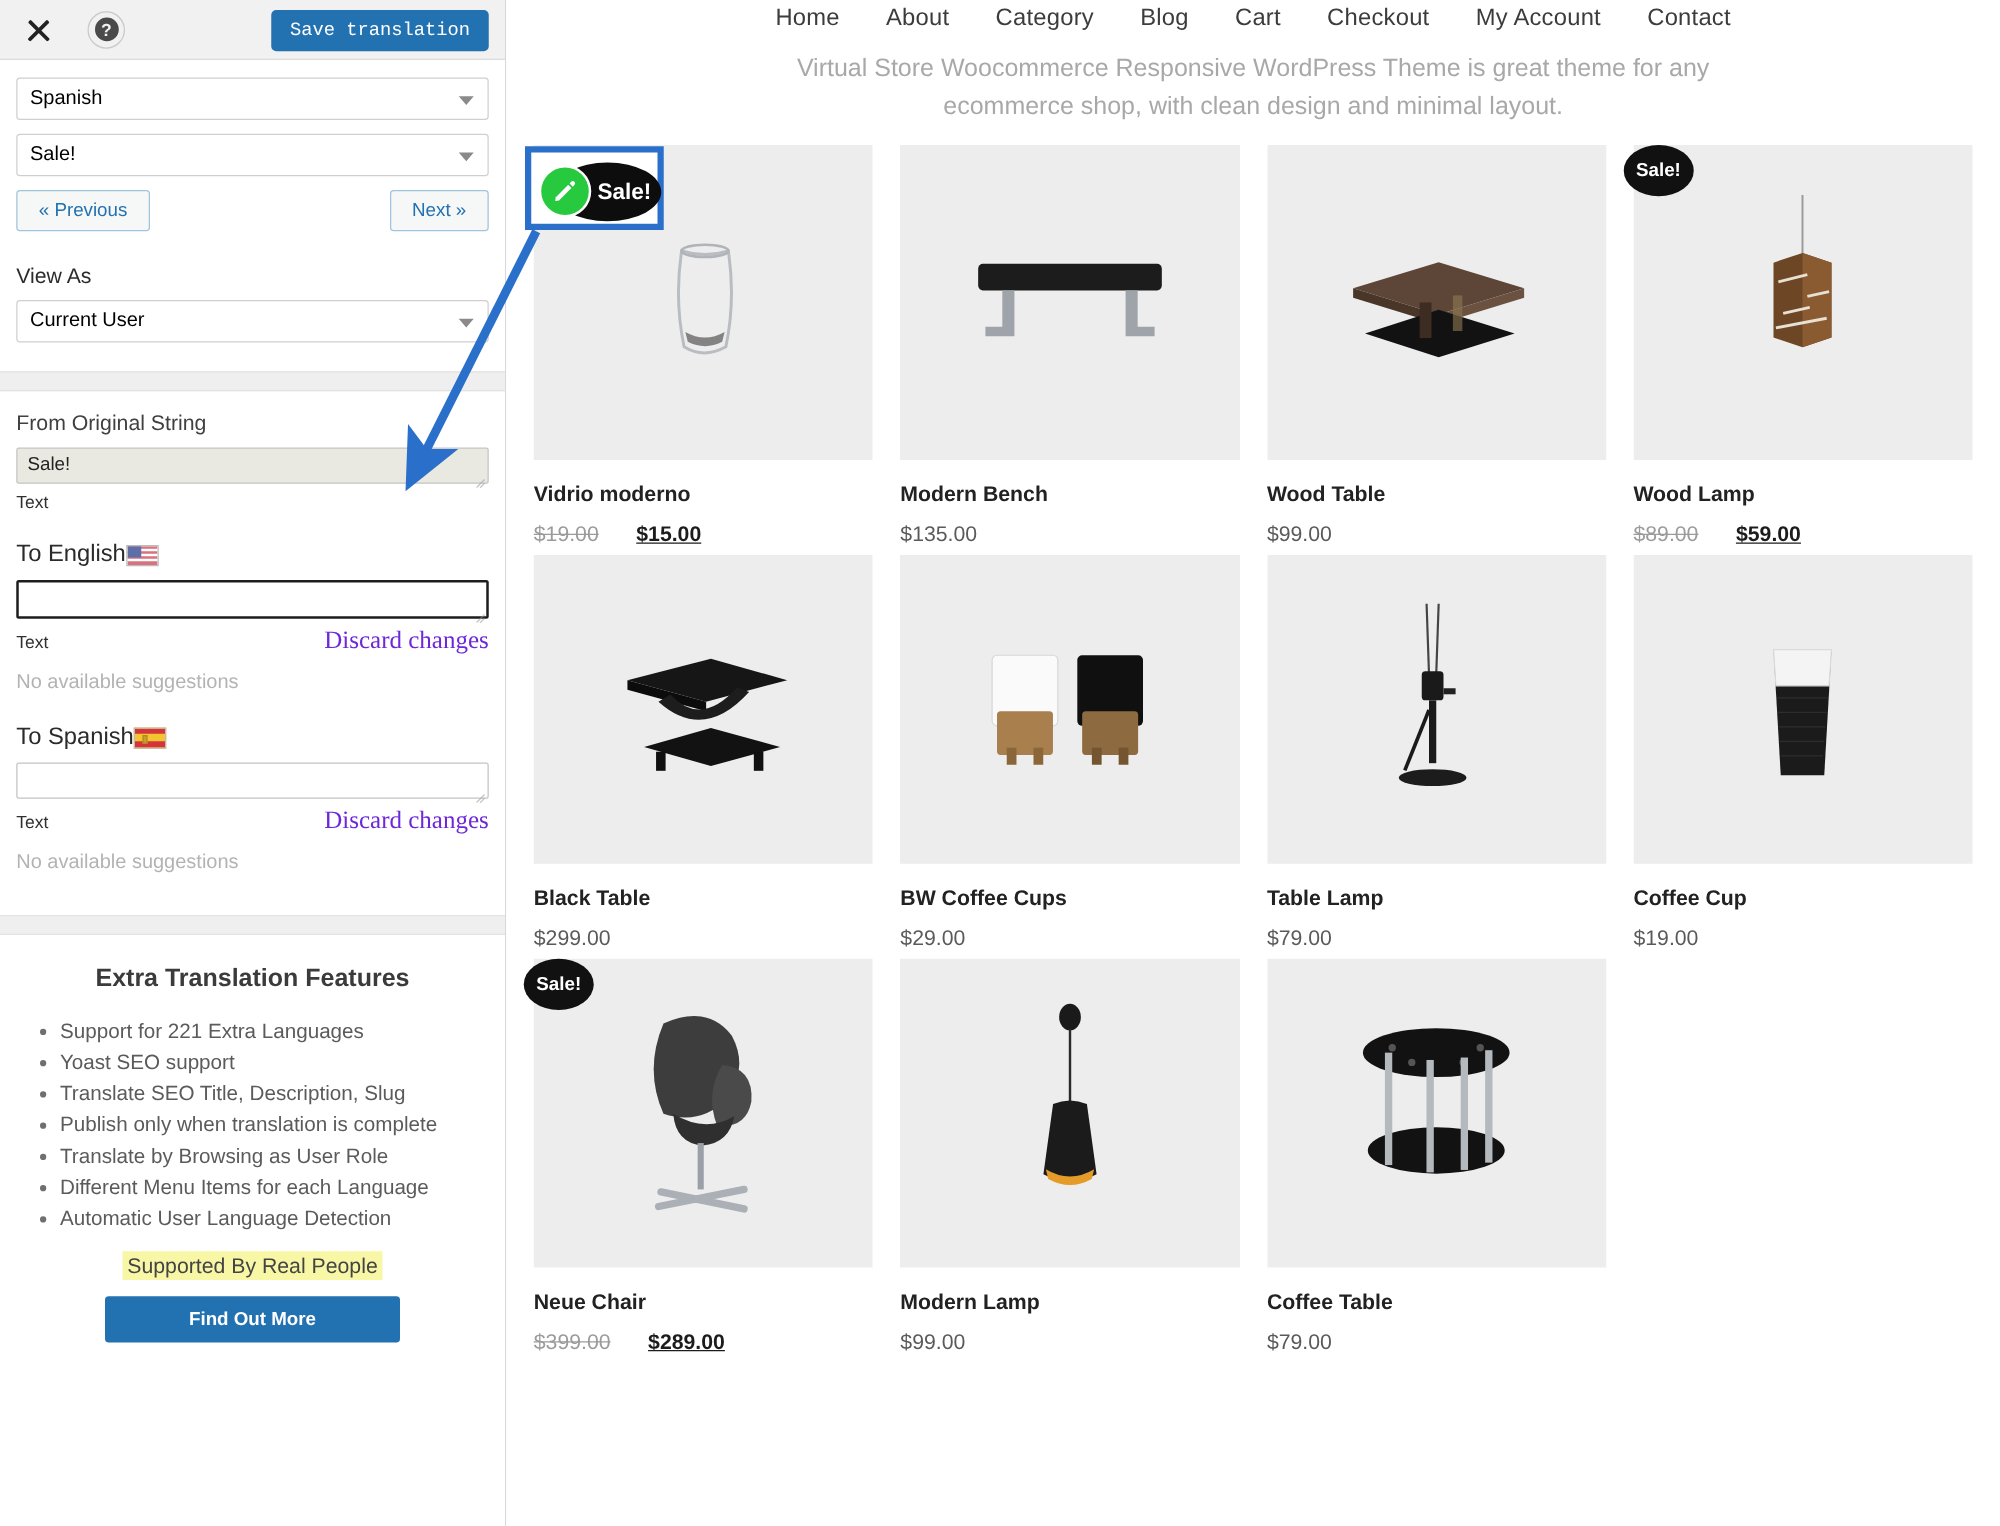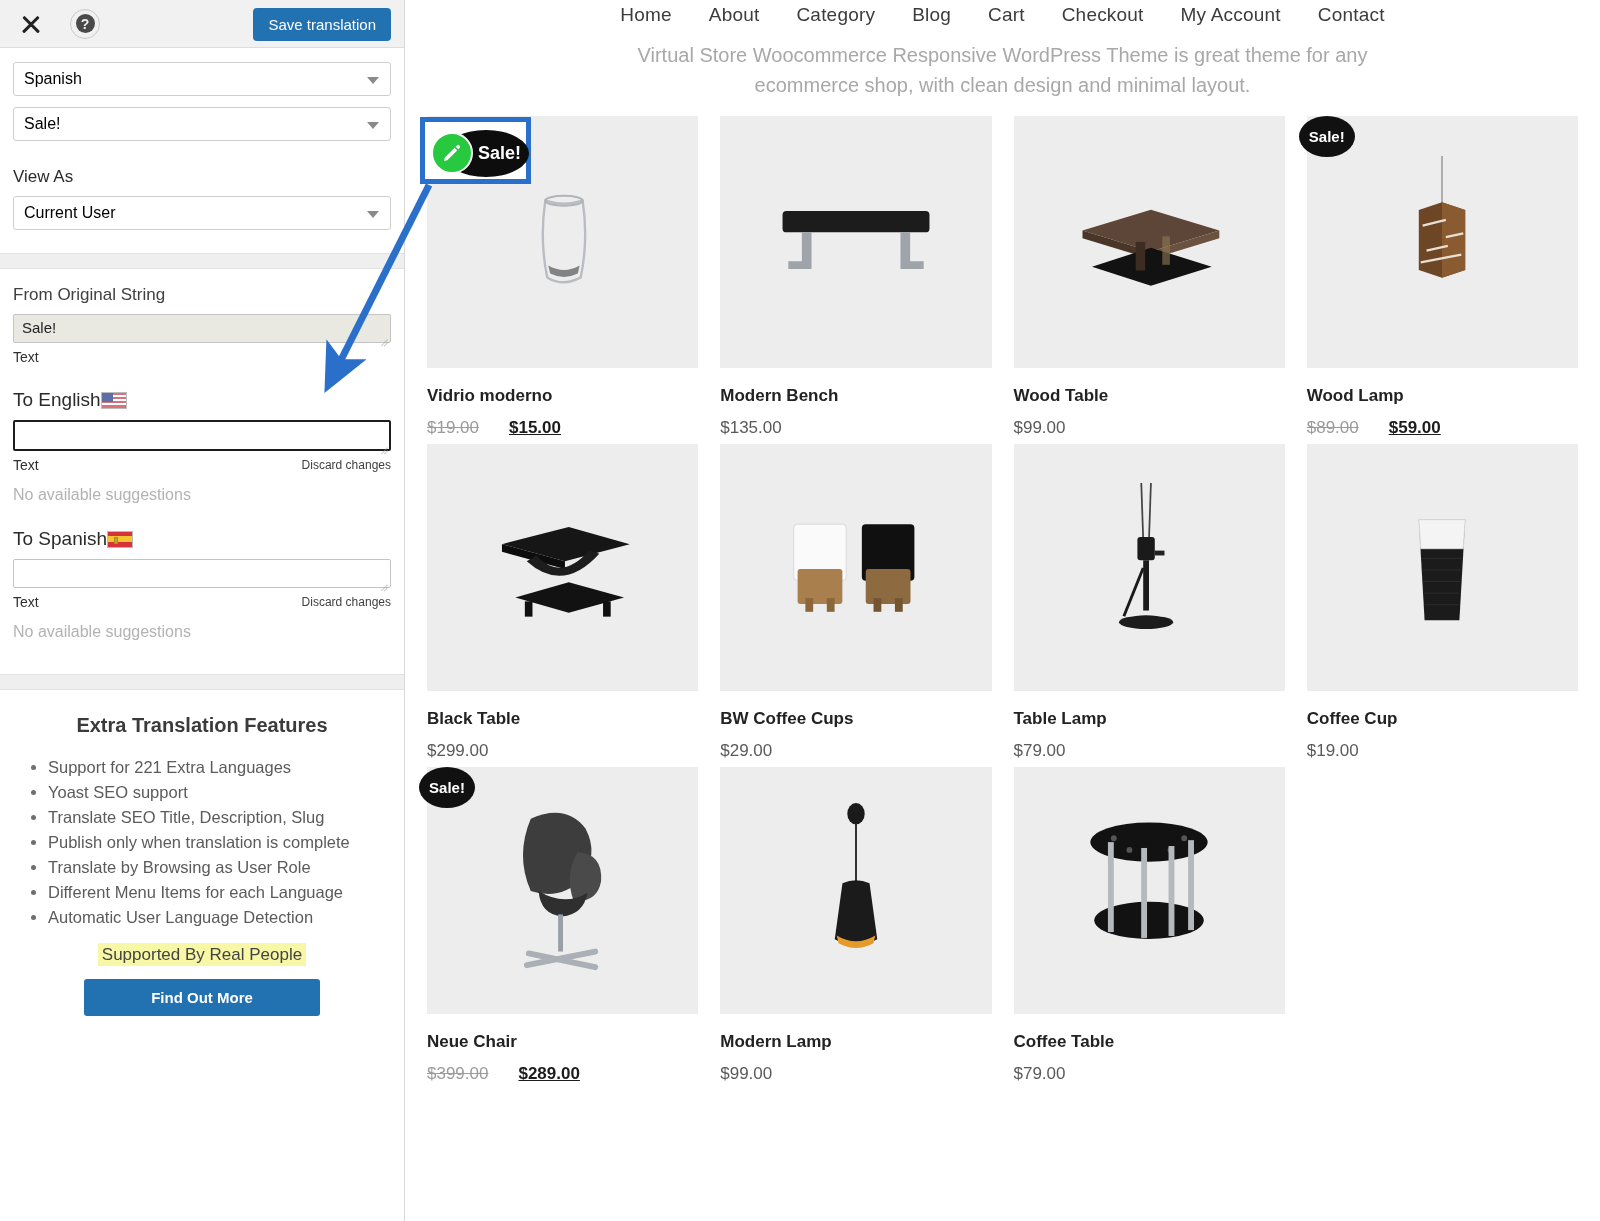--- a/index.html
+++ b/index.html
@@ -43,21 +43,21 @@
   }
   .icon-help .qdot {
     width: 19px; height: 19px; border-radius: 50%; background: #4a4a4a;
     color: #f1f1f1; font-size: 14px; font-weight: bold;
     display: flex; align-items: center; justify-content: center;
     line-height: 1;
   }
   .btn-save {
     position: absolute; right: 13px; top: 8px;
     background: #2271b1; color: #fff; border: none; border-radius: 4px;
-    padding: 8px 15px; font-size: 15px; font-family: Liberation Sans, sans-serif; cursor: pointer;
+    padding: 8px 15px; font-size: 15px; font-family: Liberation Mono, monospace; cursor: pointer;
   }
 
   .sb-body { padding: 14px 13px 0 13px; }
   .fake-select {
     width: 100%; height: 34px; border: 1px solid #cfcfcf; border-radius: 3px;
     background: #fff; display: flex; align-items: center; padding: 0 10px;
     font-size: 16px; color: #000000; margin-bottom: 11px; position: relative;
     cursor: pointer;
   }
   .fake-select .caret {
@@ -90,21 +90,21 @@
     pointer-events: none; opacity: .55;
   }
   .grip i { position: absolute; right: 0; background: #999; height: 1px; display: block; }
   .grip i:nth-child(1){ width: 9px; bottom: 0; transform: rotate(-45deg); transform-origin: right bottom;}
   .grip i:nth-child(2){ width: 5px; bottom: 0; transform: rotate(-45deg); transform-origin: right bottom; right: 0; bottom: -3px;}
   .meta-row {
     display: flex; justify-content: space-between; align-items: center;
     margin-top: 6px;
   }
   .meta-left { font-size: 14px; color: #303030; }
-  .meta-right { font-size: 12px; color: #404040; cursor: pointer; }
+  .meta-right { font-size: 20px; color: #6d28d9; cursor: pointer; font-family: Liberation Serif, serif; }
   .suggest { font-size: 16px; color: #b3b3b3; margin-top: 13px; }
   .to-head { display: flex; justify-content: flex-start; align-items: center;
              margin: 24px 0 9px 0; }
   .to-head .t { font-size: 19px; color: #2b2b2b; }
 
   
   .flag { width: 26px; height: 17px; position: relative; overflow: hidden;
           border: 1px solid #bbb; }
   .flag-us { background: #fff; }
   .flag-us .stripe { position: absolute; left: 0; width: 100%; height: 2.15px; background: #d8727d; }
@@ -215,20 +215,24 @@
       <div class="fake-select">
         <span>Spanish</span>
         <span class="caret"></span>
       </div>
 
       <div class="fake-select">
         <span>Sale!</span>
         <span class="caret"></span>
       </div>
 
+      <div class="nav-row">
+        <button class="btn-nav">« Previous</button>
+        <button class="btn-nav">Next »</button>
+      </div>
 
       <div class="sb-label">View As</div>
 
       <div class="fake-select">
         <span>Current User</span>
         <span class="caret"></span>
       </div>
     </div>
 
     <div class="divider-band"></div>

